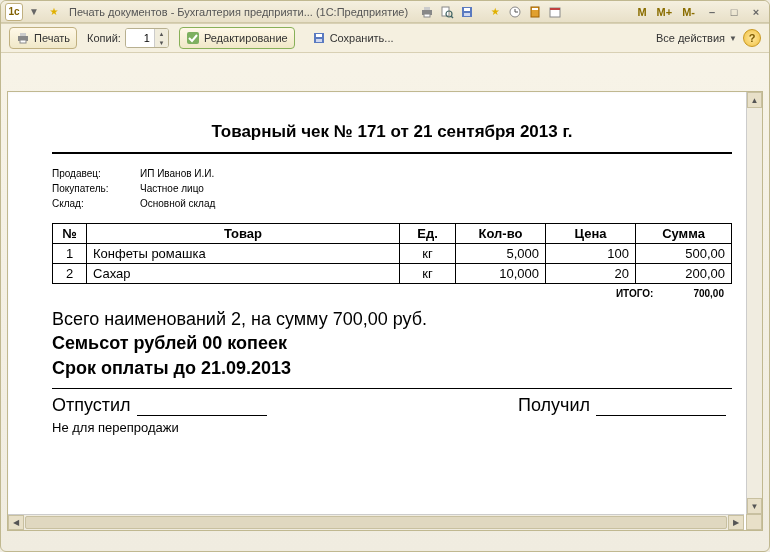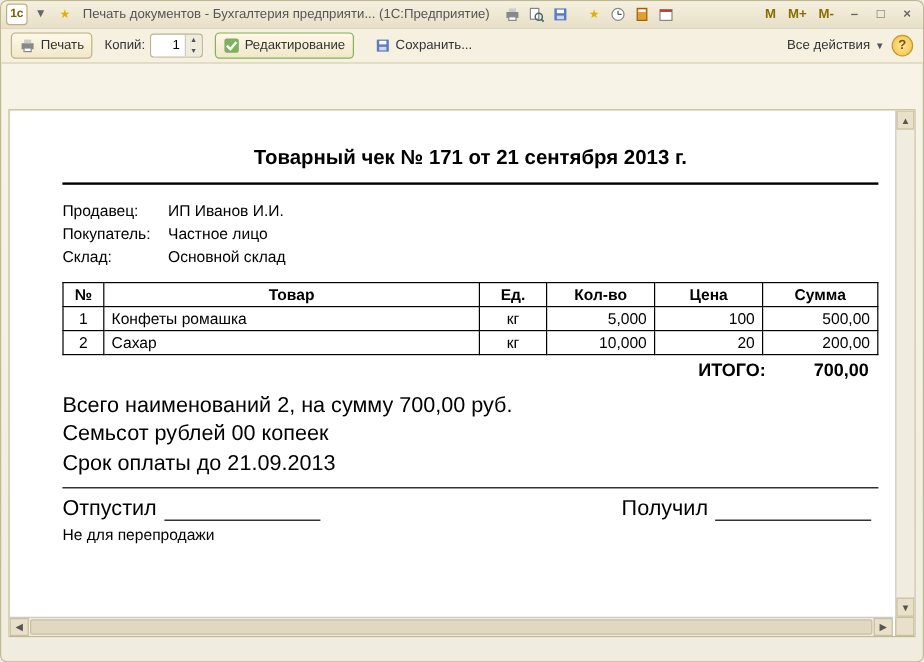--- a/index.html
+++ b/index.html
@@ -147,44 +147,44 @@
     font-family: Arial, sans-serif;
     color:#000;
   }
   .doc-title {
     text-align:center;
     font-weight:bold;
     font-size:17px;
     padding: 14px 0 10px 0;
   }
   .hr-thick { border:none; border-top:2px solid #000; margin:0 0 14px 0; }
-  .info-row { display:flex; gap:8px; margin: 4px 0; font-size:13px; }
+  .info-row { display:flex; gap:8px; margin: 4px 0; font-size:10px; }
   .info-row .lbl { width:80px; }
   .tbl {
     border-collapse: collapse;
     width:100%;
     margin-top:14px;
     font-size:13px;
   }
   .tbl th, .tbl td {
     border:1px solid #000;
     padding: 2px 6px;
     height:20px;
   }
   .tbl th { font-weight:bold; text-align:center; }
   .tbl td.c { text-align:center; }
   .tbl td.r { text-align:right; }
   .col-n{width:34px;} .col-ed{width:56px;} .col-q{width:90px;} .col-p{width:90px;} .col-s{width:96px;}
   .total-row {
     display:flex; justify-content:flex-end; gap:40px;
-    font-weight:bold; font-size:15px;
+    font-weight:bold; font-size:10px;
     padding: 4px 8px 0 0;
   }
   .summary-block { margin-top:8px; font-size:18px; line-height:1.35; }
-  .summary-block .bold { font-weight:normal; }
+  .summary-block .bold { font-weight:bold; }
   .hr-thin { border:none; border-top:1.5px solid #000; margin:8px 0 6px 0; }
   .sign-row {
     display:flex; font-size:18px; align-items:flex-end;
     margin-top:2px;
   }
   .sign-row .sp { flex:1; }
   .sign-row .line {
     display:inline-block; border-bottom:1px solid #000; width:130px; margin:0 6px;
   }
   .nosale { font-size:13px; margin-top:4px; }

